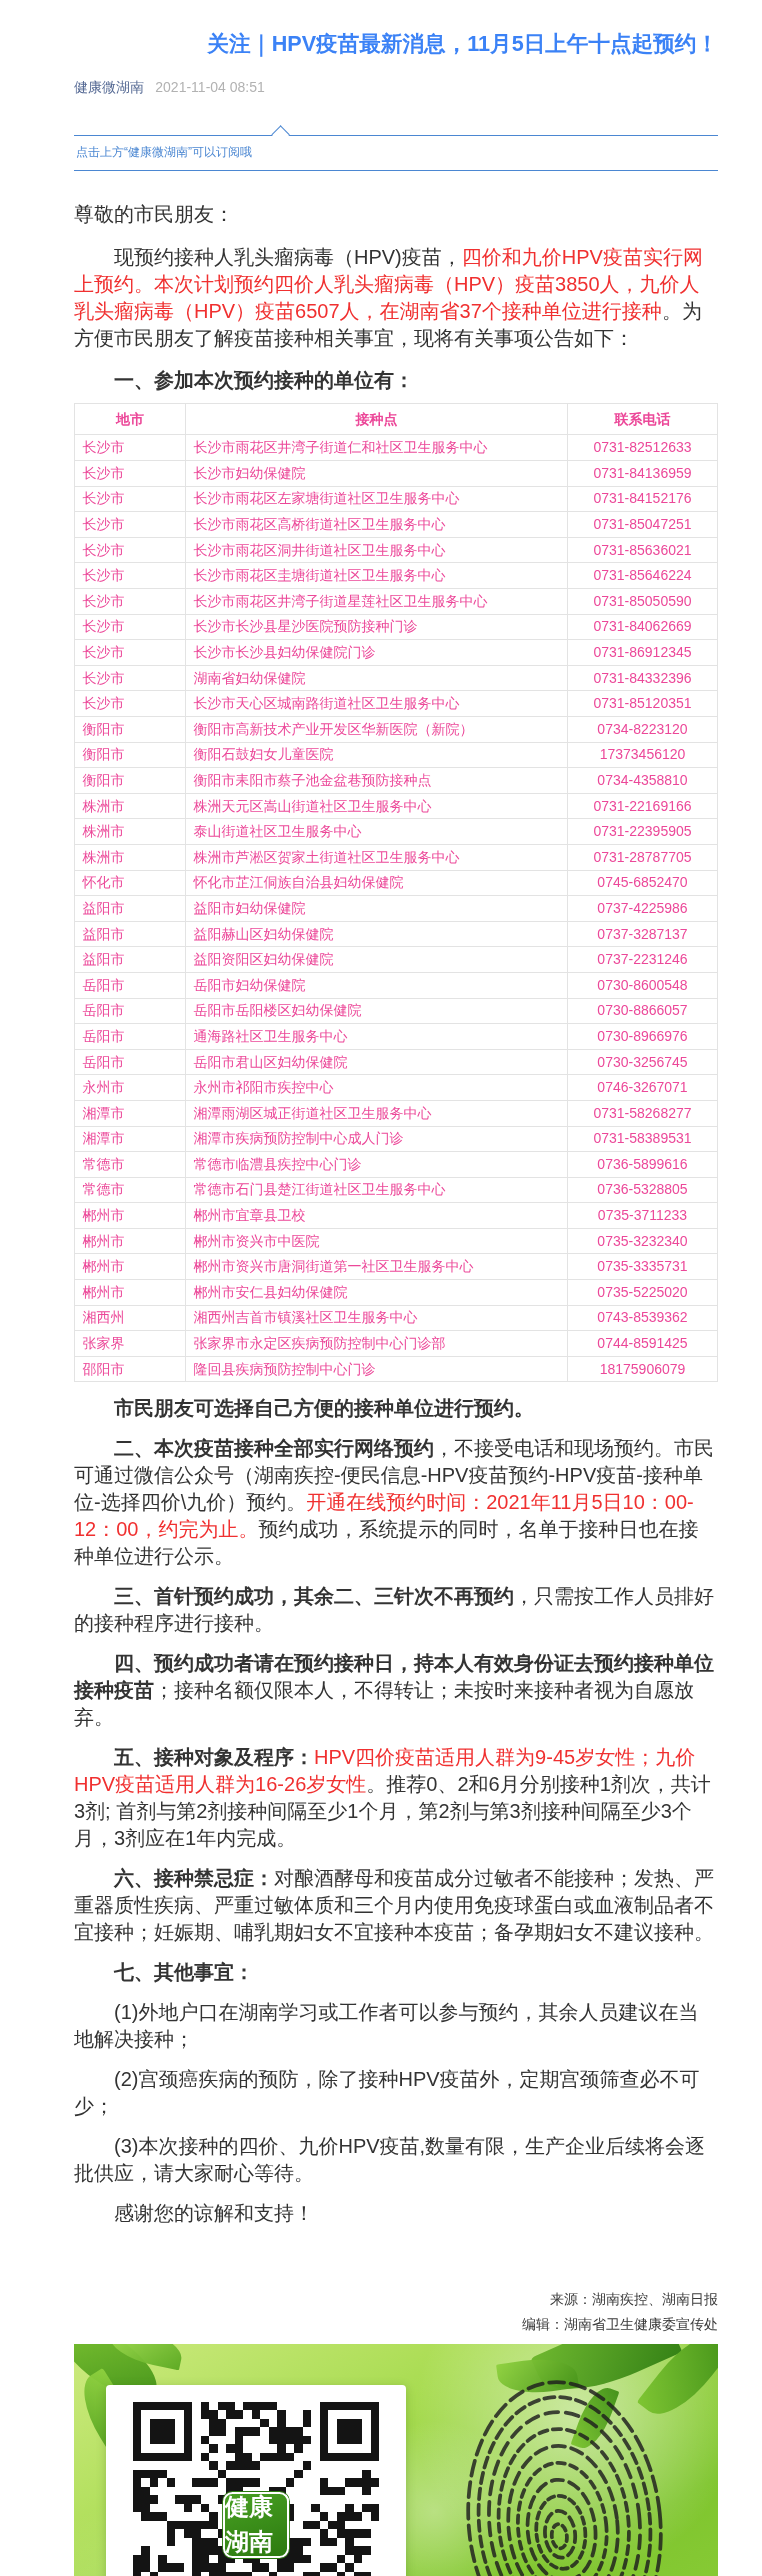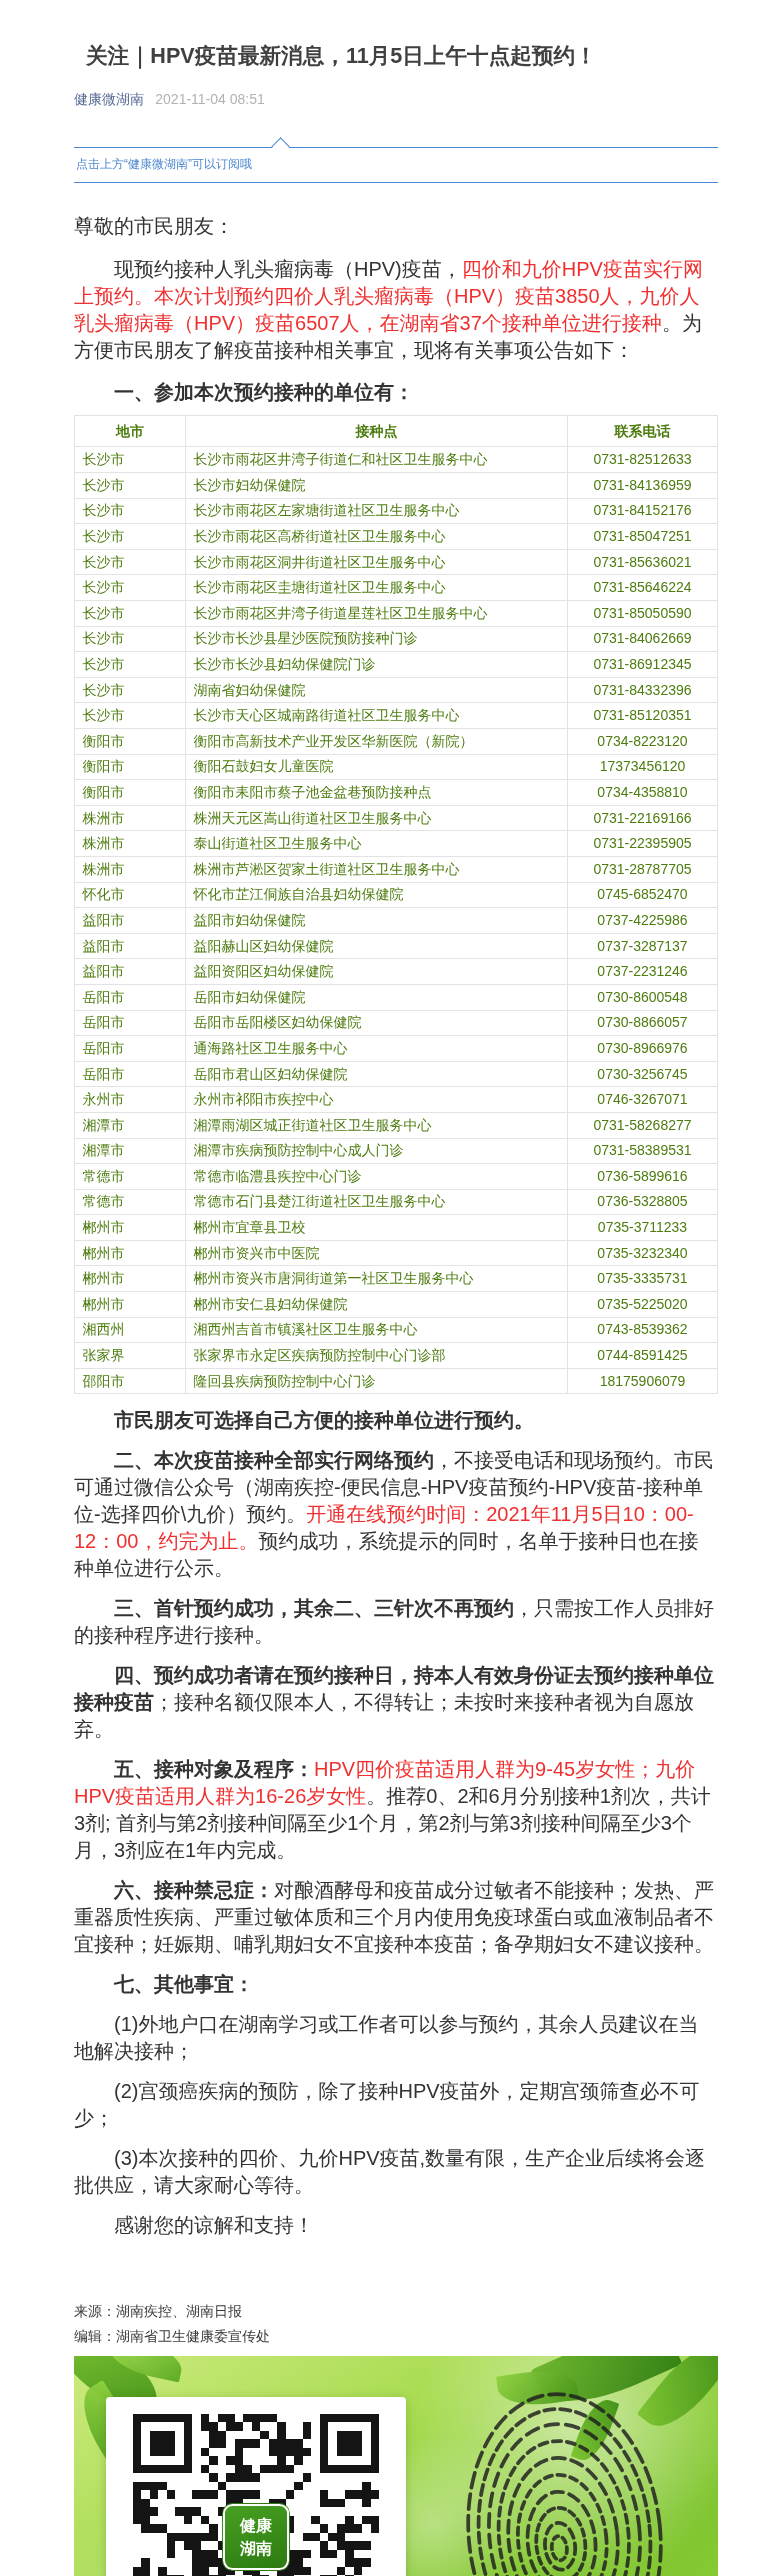--- a/index.html
+++ b/index.html
@@ -1,48 +1,48 @@
 <!DOCTYPE html>
 <html style="font-size:15px"><head>
 <meta charset="utf-8">
 <style>
   html,body{margin:0;padding:0;background:#ffffff;}
   body{width:763px;font-family:"Liberation Sans","DejaVu Sans",sans-serif;color:#333;}
   .content{padding:28px 45px 5.6px 74px;}
 
-  .title{font-size:21.6px;line-height:31px;font-weight:bold;color:#404040;margin:12px;}
+  .title{font-size:21.6px;line-height:31px;font-weight:bold;color:#3b82f6;margin:0;text-align:right;}
   .byline{margin-top:20px;font-size:14px;}
   .byline .account{color:#576b95;text-decoration:none;margin-right:11.3px;cursor:pointer;}
   .byline .date{color:#b2b2b2;}
 
   .subscribe-banner{position:relative;margin-top:38px;border-top:1.9px solid #4b87d2;border-bottom:1.9px solid #4b87d2;
     color:#4b87d2;font-size:12px;padding:7.5px 1.9px 9.4px;}
   .subscribe-banner .caret{position:absolute;top:-8.4px;left:31%;width:12.2px;height:12.2px;background:#fff;
     border-top:1.9px solid #4b87d2;border-left:1.9px solid #4b87d2;transform:rotate(45deg);}
 
   .para{font-size:20px;line-height:27px;margin:13px 0 0;color:#333;}
   .indent{text-indent:2em;}
   .greeting{margin-top:30px;}
   .intro{margin-top:16px;}
   .bold,.bold-head{font-weight:bold;}
   .red{color:#f03030;}
   .sec-heading{font-weight:bold;margin-top:15px;}
 
-  table.sites{border-collapse:collapse;width:100%;margin-top:9.4px;font-size:14px;color:#4d7c0f;table-layout:fixed;}
+  table.sites{border-collapse:collapse;width:100%;margin-top:9.4px;font-size:14px;color:#ec4899;table-layout:fixed;}
   table.sites th,table.sites td{border:0.9px solid #e3e3e3;padding:2.8px 7.5px;line-height:19px;overflow:hidden;white-space:nowrap;}
   table.sites th{font-weight:bold;text-align:center;padding:5.6px 7.5px;}
   col.c-city{width:111px;}
   col.c-site{width:auto;}
   col.c-phone{width:150px;}
   td.city{text-align:left;padding-left:11.3px;}
   td.site{text-align:left;}
   td.phone{text-align:center;}
 
   .src-block{margin-top:60px;font-size:14px;line-height:24.4px;color:#3a3a3a;}
-  .src-block p{margin:0;}
+  .src-block p{margin:0;text-align:right;}
 
   
   .footer-img{position:relative;margin-top:7.5px;width:644px;height:441px;overflow:hidden;
     background:
       radial-gradient(circle at 78% 16%, rgba(255,255,255,.5), rgba(255,255,255,0) 26%),
       radial-gradient(circle at 56% 38%, rgba(255,255,255,.35), rgba(255,255,255,0) 20%),
       radial-gradient(circle at 12% 70%, rgba(255,255,255,.25), rgba(255,255,255,0) 24%),
       linear-gradient(150deg,#cdea7f 0%,#a9dc52 30%,#7fc52e 62%,#96d341 100%);}
   .leaf{position:absolute;background:linear-gradient(135deg,#7cc42f,#3f8f17);border-radius:4% 65% 4% 65%;opacity:.95;}
   .leaf.l1{width:113px;height:49px;left:-22.5px;top:-7.5px;transform:rotate(28deg);}
@@ -51,21 +51,21 @@
   .leaf.l4{width:141px;height:56px;right:41px;top:-17px;transform:rotate(-24deg);background:linear-gradient(135deg,#6ab52a,#2f7d12);}
   .leaf.l5{width:103px;height:43px;right:-19px;top:9.4px;transform:rotate(-52deg);}
   .leaf.l6{width:79px;height:34px;right:141px;top:15px;transform:rotate(-8deg);background:linear-gradient(135deg,#8fd13f,#47941a);}
   .leaf.l7{width:66px;height:28px;right:90px;top:60px;transform:rotate(-70deg);background:linear-gradient(135deg,#7cc42f,#3f8f17);}
 
   .qr-card{position:absolute;left:32px;top:41px;width:300px;height:281px;background:#fff;border-radius:3.8px;
     box-shadow:0 2.8px 9.4px rgba(40,80,10,.25);display:flex;align-items:center;justify-content:center;}
   .qr-box{position:relative;width:246px;height:246px;background:#fff;}
   .qr-logo{position:absolute;left:50%;top:50%;transform:translate(-50%,-50%);width:62px;height:62px;border-radius:9.4px;
     background:linear-gradient(160deg,#48a022,#2c7a10);border:2.8px solid #fff;box-shadow:0 0 0 0.9px #2c7a10;
-    color:#fff;font-weight:bold;font-size:16px;line-height:1.45;display:flex;flex-direction:column;align-items:center;justify-content:center;}
+    color:#fff;font-weight:bold;font-size:24px;line-height:1.45;display:flex;flex-direction:column;align-items:flex-start;justify-content:center;}
   .fingerprint{position:absolute;right:38px;top:19px;width:231px;height:319px;}
 
   .ripple{position:absolute;left:13px;bottom:69px;width:300px;height:83px;}
   .ripple i{position:absolute;border:1.9px solid rgba(255,255,255,.55);border-radius:50%;}
   .ripple i.r1{left:56px;top:19px;width:206px;height:49px;}
   .ripple i.r2{left:89px;top:29px;width:141px;height:30px;}
   .ripple i.r3{left:118px;top:37px;width:83px;height:17px;}
   .ripple b.drop{position:absolute;left:152px;top:13px;width:13px;height:20.6px;background:#e9f7c9;border-radius:50% 50% 50% 50%/62% 62% 38% 38%;}
 
   .caption-bar{position:absolute;left:0;bottom:0;width:100%;height:60px;background:#fdfdfd;

